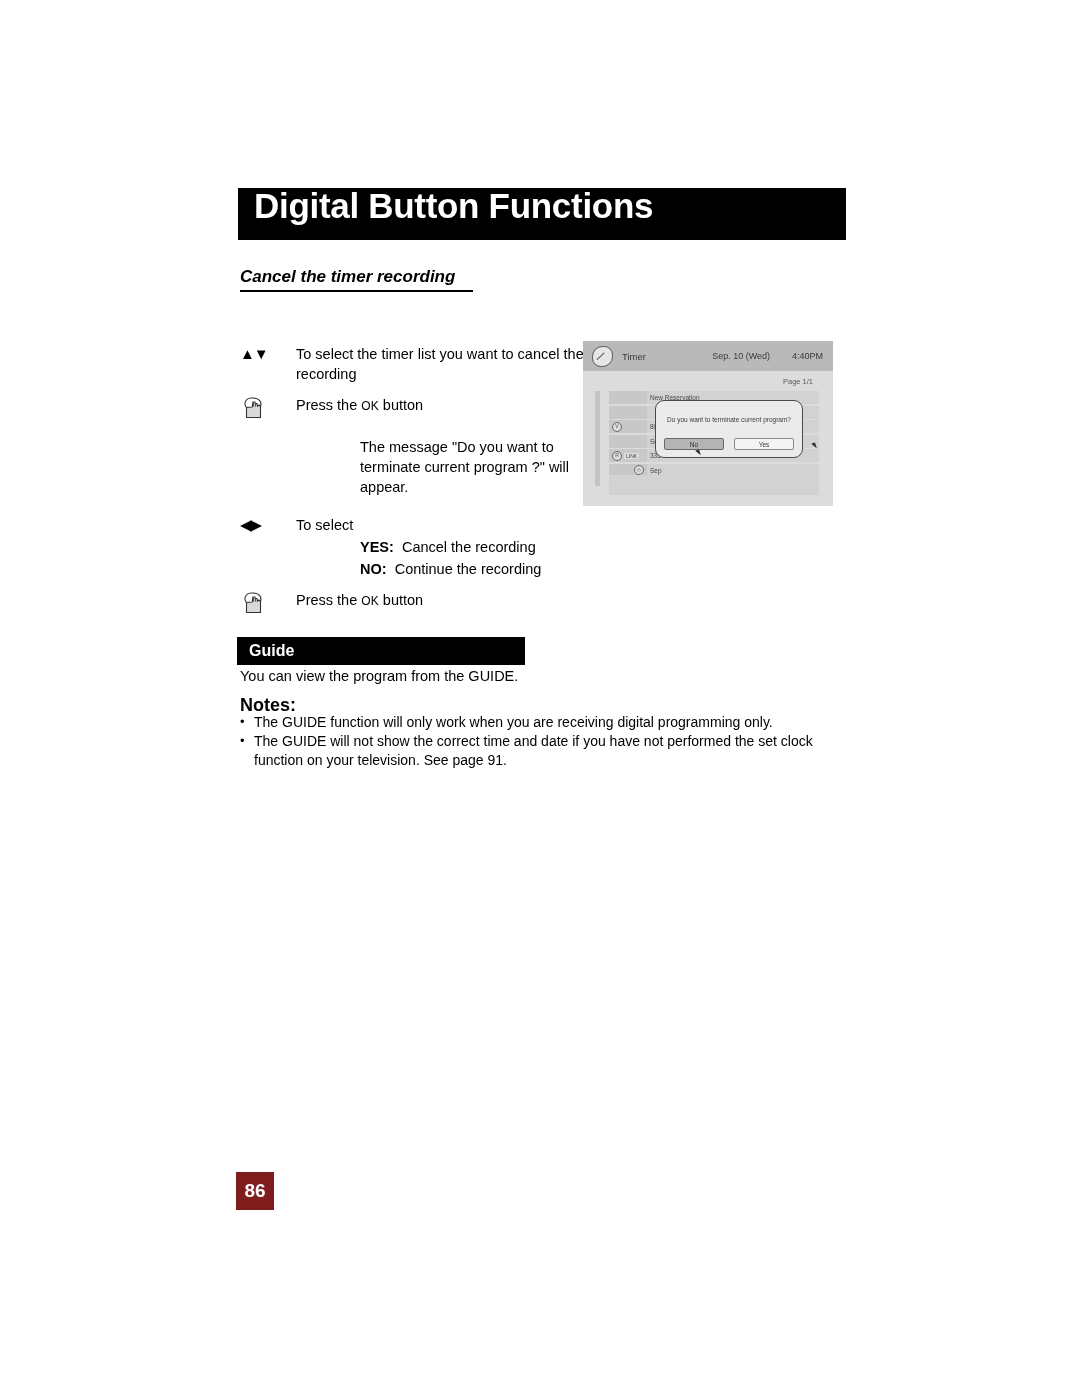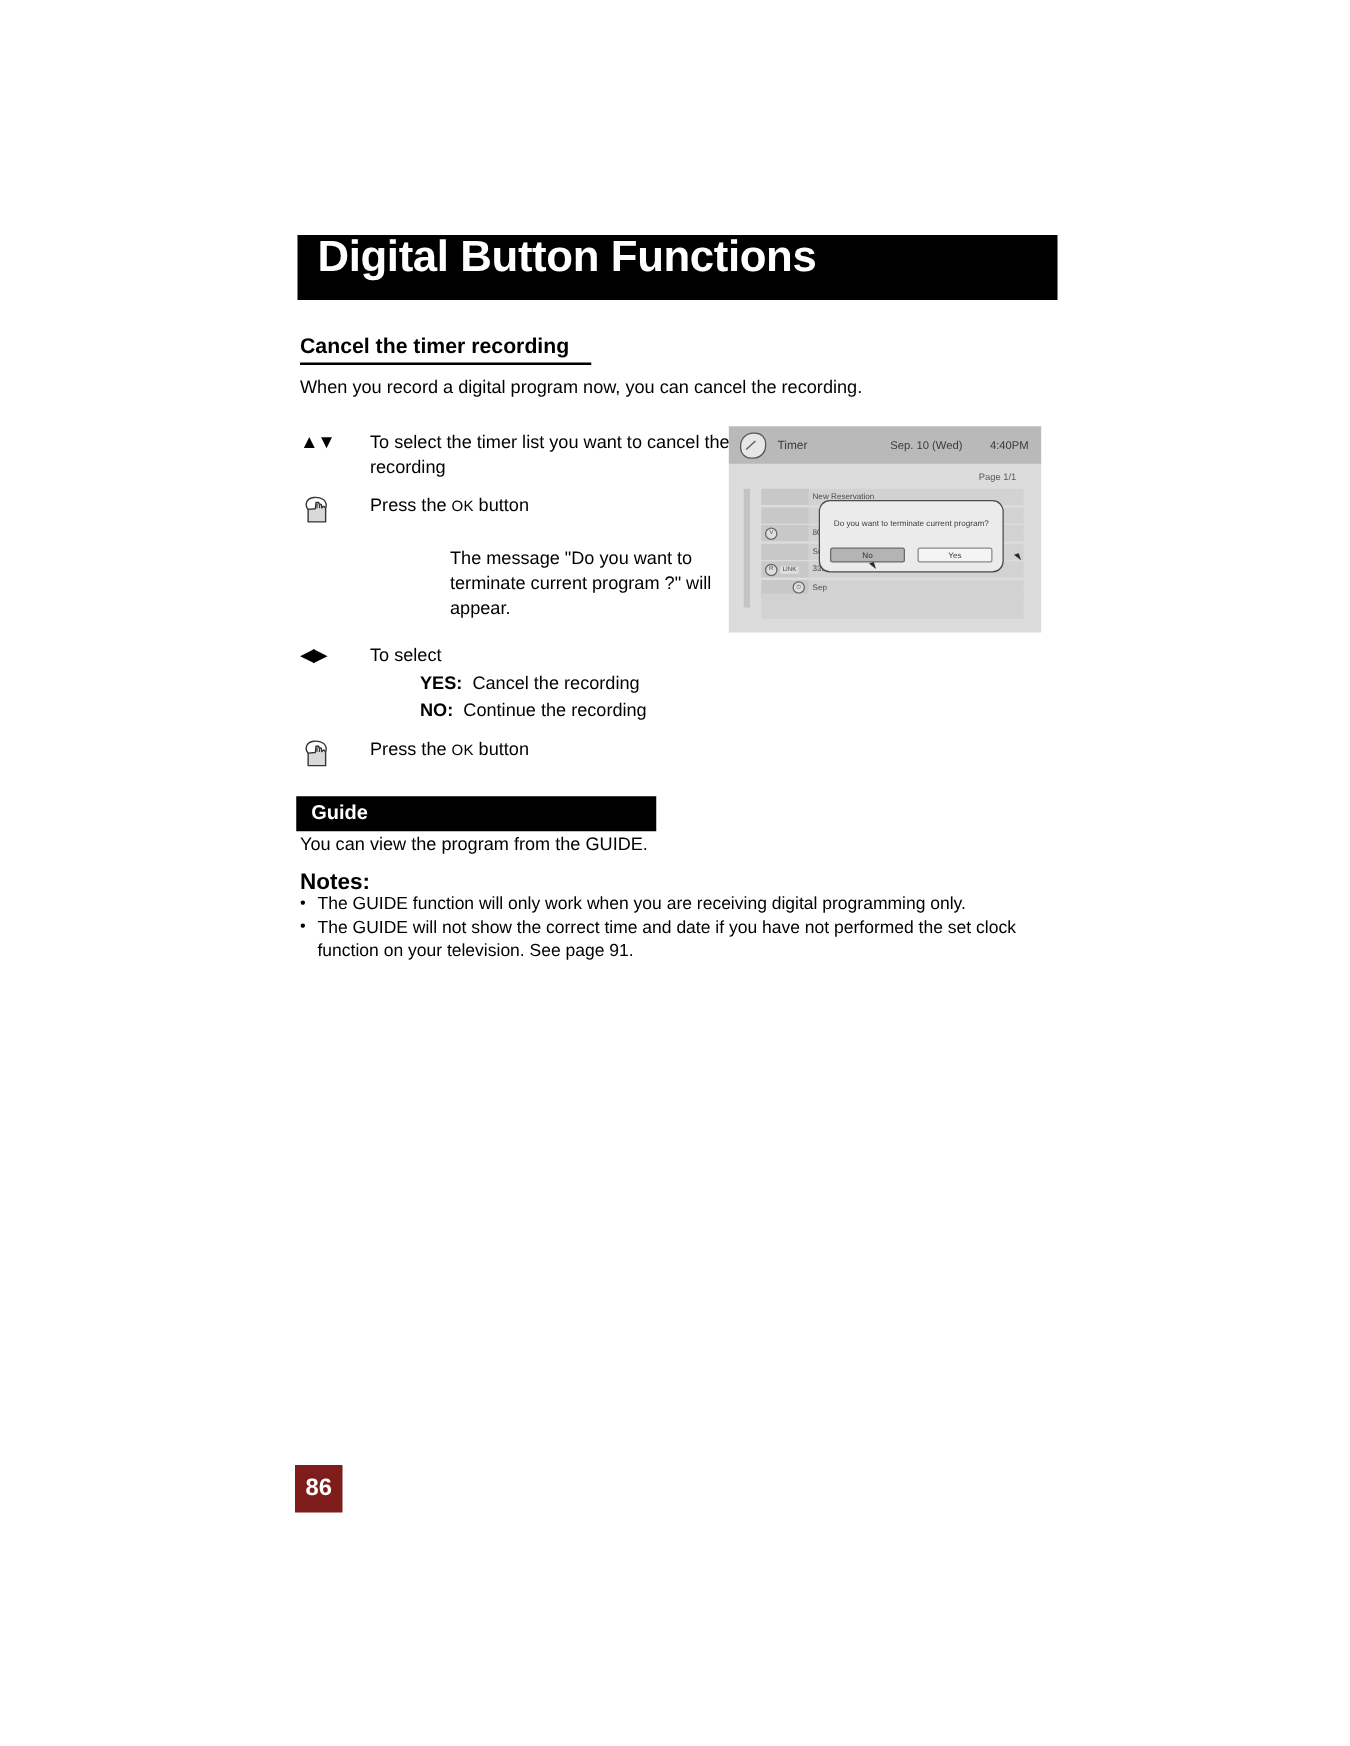--- a/index.html
+++ b/index.html
@@ -47,20 +47,21 @@
     position: absolute;
     left: 240px;
     top: 268px;
     font-size: 17px;
     font-weight: bold;
     padding-bottom: 3px;
     border-bottom: 2.5px solid #000;
     padding-right: 18px;
     display: inline-block;
     line-height: 1.1;
+    font-style: italic;
   }
 
   
   .intro {
     position: absolute;
     left: 240px;
     top: 301px;
     font-size: 14.5px;
     line-height: 1.35;
     white-space: nowrap;
@@ -109,21 +110,21 @@
     line-height: 1.38;
     margin-left: 120px;
     margin-top: 14px;
     margin-bottom: 16px;
     width: 215px;
   }
 
   .yesno {
     font-size: 14.5px;
     line-height: 1.38;
-    margin-left: 96px;
+    margin-left: 120px;
     margin-top: 2px;
   }
   .yesno b { font-weight: bold; }
 
   .spacer-sm { height: 9px; }
   .spacer-md { height: 12px; }
 
   
   .tv {
     position: absolute;
@@ -394,21 +395,20 @@
 <body>
 
 <div class="page">
 
   <div class="title-bar">
     <span class="title-text">Digital Button Functions</span>
   </div>
 
   <div class="section-head">Cancel the timer recording</div>
 
-  <div class="intro">When you record a digital program now, you can cancel the recording.</div>
 
   <div class="steps">
 
 
     <div class="spacer-md"></div>
 
     <div class="step arrows">
       <div class="step-icon">
         <span class="arrow-glyphs">▲▼</span>
       </div>

